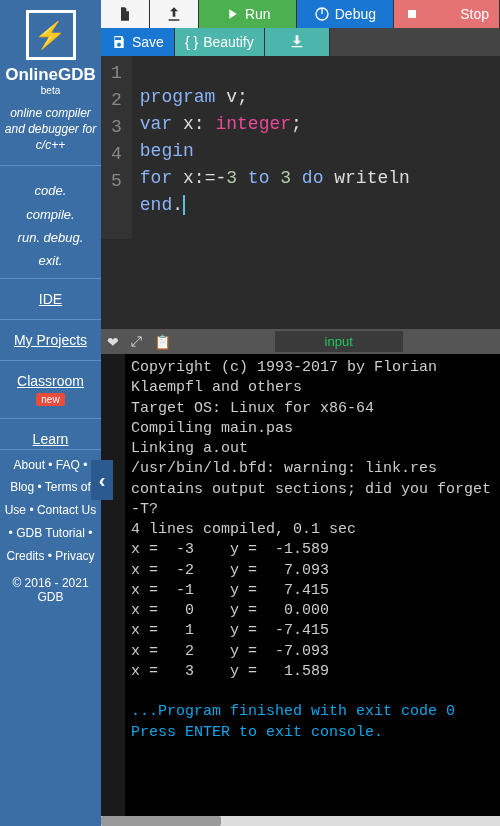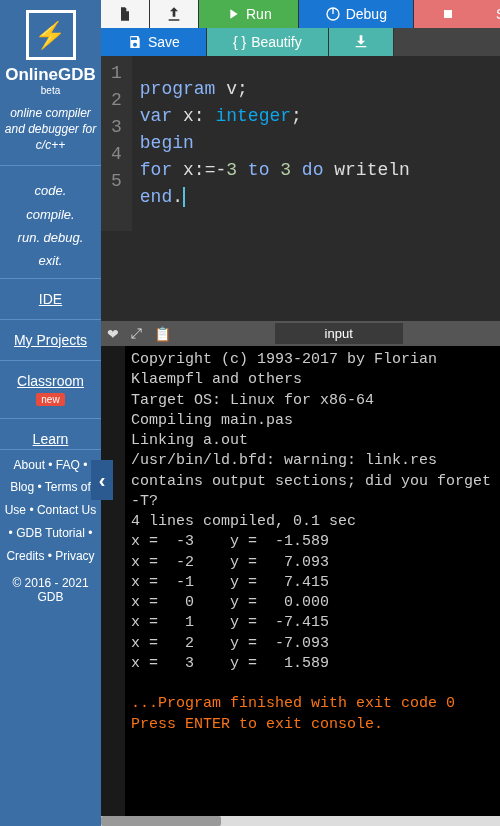--- a/index.html
+++ b/index.html
@@ -16,45 +16,45 @@
     .nav-item.first { border-top: 1px solid #5a8ec5; }
     .nav-item.learn { border-top: 1px solid #5a8ec5; padding-bottom: 2px; }
     .badge-new { background: #e74c3c; color: #fff; font-size: 10px; padding: 1px 5px; border-radius: 2px; display: inline-block; margin-top: 4px; }
     .footer-links { font-size: 12px; line-height: 1.9; padding: 4px 2px; border-top: 1px solid #5a8ec5; }
     .copyright { font-size: 12px; padding: 4px; }
     .collapse-btn { position: absolute; right: -12px; top: 460px; background: #2a5a8f; width: 22px; height: 40px; display: flex; align-items: center; justify-content: center; color: #fff; font-size: 20px; font-weight: bold; z-index: 10; cursor: pointer; }
     
     .main { flex: 1; display: flex; flex-direction: column; min-width: 0; }
     .toolbar { display: flex; flex-wrap: wrap; background: #444; }
     .toolbar-row { display: flex; width: 100%; }
-    .tbtn { display: flex; align-items: center; justify-content: center; padding: 6px 26px; color: #fff; cursor: pointer; font-size: 14px; gap: 5px; border-right: 1px solid #333; white-space: nowrap; }
+    .tbtn { display: flex; align-items: center; justify-content: center; padding: 6px 10px; color: #fff; cursor: pointer; font-size: 14px; gap: 5px; border-right: 1px solid #333; white-space: nowrap; }
     .tbtn.icon-only { padding: 6px 16px; background: #f5f5f5; color: #333; }
     .tbtn.run { background: #4caf50; flex: 1; }
     .tbtn.debug { background: #1976d2; flex: 1; }
     .tbtn.stop { background: #e57373; flex: 1; gap: 40px; }
     .tbtn.save { background: #1976d2; justify-content: space-between; }
     .tbtn.beautify { background: #4db6ac; }
     .tbtn.download { background: #4db6ac; padding: 6px 24px; }
     .icon { width: 16px; height: 16px; display: inline-block; }
     
     .editor { background: #2b2b2b; flex: 0 0 auto; display: flex; font-family: 'Courier New', monospace; font-size: 18px; padding-bottom: 90px; }
     .gutter { background: #333; color: #888; padding: 4px 10px; text-align: right; line-height: 1.5; }
-    .code { padding: 20px 8px; line-height: 1.5; white-space: pre; color: #ddd; }
+    .code { padding: 20px 8px; line-height: 1.5; white-space: pre; color: #ddd; margin-top: 8px; }
     .kw { color: #8ab4f8; }
-    .type { color: #0ea5e9; }
+    .type { color: #ec4899; }
     .num { color: #b5cea8; }
     .op { color: #ddd; }
     .cursor { border-left: 2px solid #5bc0de; }
     
     .terminal-bar { background: #555; display: flex; align-items: center; padding: 2px 6px; gap: 12px; }
     .term-btn { color: #ddd; cursor: pointer; font-size: 14px; }
-    .input-tab { background: #3a3a3a; color: #ffffff; padding: 3px 50px; font-size: 13px; margin-left: auto; margin-right: auto; }
+    .input-tab { background: #3a3a3a; color: #22c55e; padding: 3px 50px; font-size: 13px; margin-left: auto; margin-right: auto; }
     
     .terminal { flex: 1; background: #000; color: #ccc; font-family: 'Courier New', monospace; font-size: 15px; padding: 4px 6px; line-height: 1.35; white-space: pre-wrap; overflow: hidden; margin-left: 24px; }
-    .success { color: #f97316; }
+    .success { color: #0ea5e9; }
     .scrollbar-bottom { position: absolute; bottom: 0; left: 101px; right: 0; height: 10px; background: #ddd; }
     .scrollbar-thumb { position: absolute; left: 0; width: 120px; height: 100%; background: #999; border-radius: 2px; }
   </style>
 </head>
 <body>
 
 <div class="sidebar">
   <div class="logo-box">⚡</div>
   <div><span class="brand">OnlineGDB</span> <span class="beta">beta</span></div>
   <div class="tagline">online compiler and debugger for c/c++</div>

